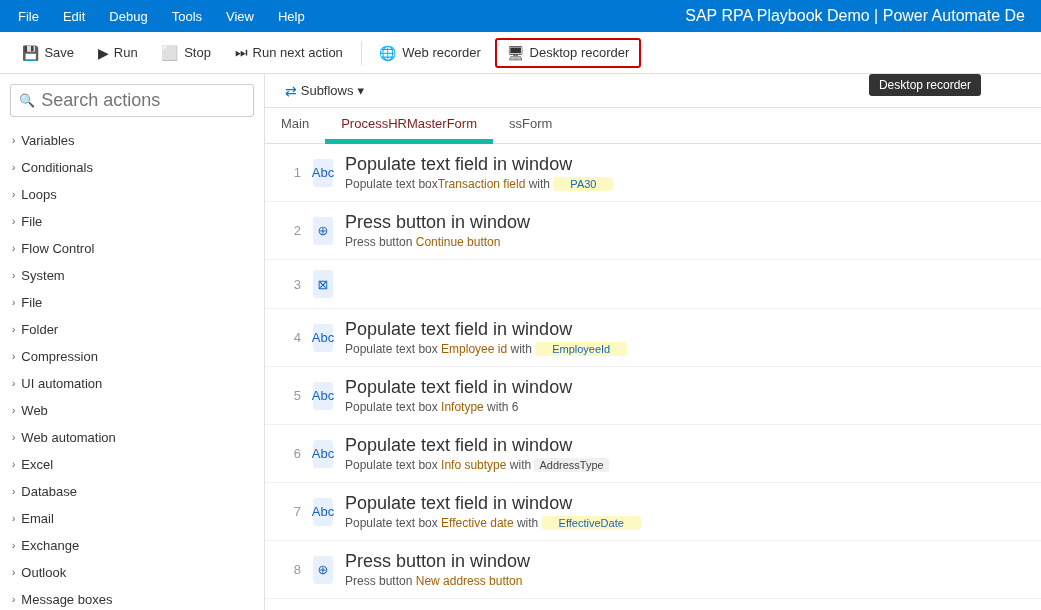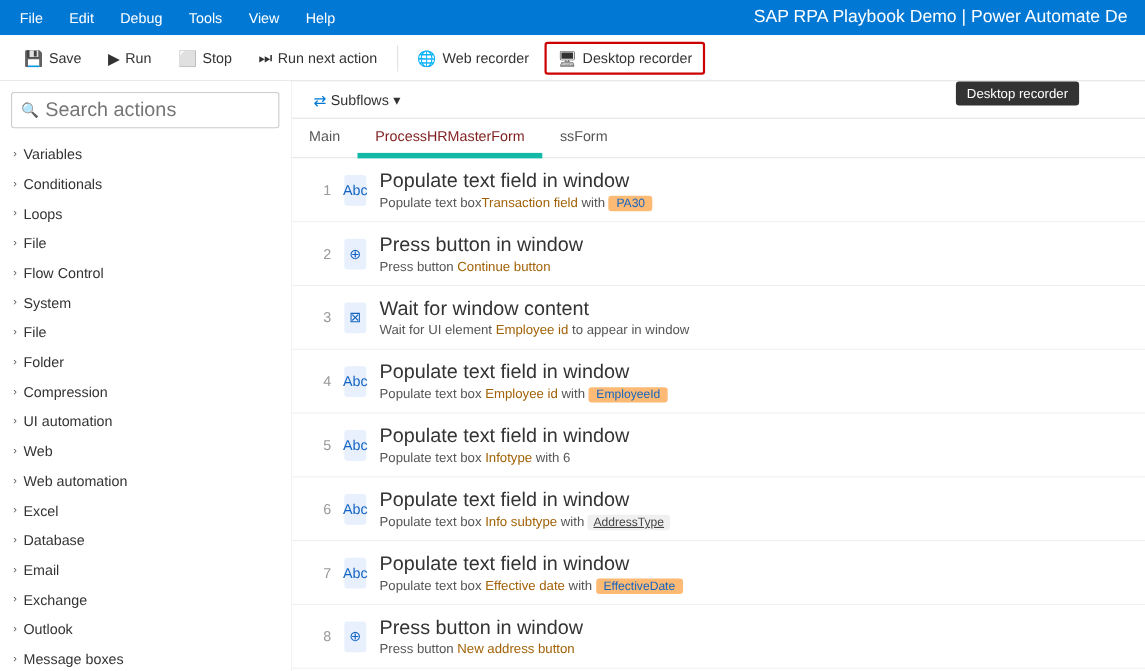--- a/index.html
+++ b/index.html
@@ -190,33 +190,32 @@
       color: #333;
       font-weight: 500;
       margin-bottom: 2px;
     }
     .step-desc {
       font-size: 12px;
       color: #555;
     }
     .step-desc .blue-link { color: #a16207; }
     .step-desc .badge {
-      background: #fdba74;
+      background: #fef9c3;
       color: #1565c0;
-      padding: 1px 7px;
+      padding: 1px 17px;
       border-radius: 3px;
       font-size: 11px;
     }
     .step-desc .badge-gray {
       background: #f0f0f0;
       color: #444;
       padding: 1px 5px;
       border-radius: 3px;
       font-size: 11px;
-      text-decoration: underline;
     }
 
     
     #desktop-recorder-tooltip {
       position: absolute;
       top: 74px;
       right: 60px;
       background: #333;
       color: #fff;
       padding: 4px 10px;
@@ -382,24 +381,20 @@
           <span class="step-number">2</span>
           <div class="step-icon">⊕</div>
           <div class="step-content">
             <div class="step-title">Press button in window</div>
             <div class="step-desc">Press button <span class="blue-link">Continue button</span></div>
           </div>
         </div>
         <div class="step-row">
           <span class="step-number">3</span>
           <div class="step-icon">⊠</div>
-          <div class="step-content">
-            <div class="step-title">Wait for window content</div>
-            <div class="step-desc">Wait for UI element <span class="blue-link">Employee id</span> to appear in window</div>
-          </div>
         </div>
         <div class="step-row">
           <span class="step-number">4</span>
           <div class="step-icon">Abc</div>
           <div class="step-content">
             <div class="step-title">Populate text field in window</div>
             <div class="step-desc">Populate text box <span class="blue-link">Employee id</span> with <span class="badge">EmployeeId</span></div>
           </div>
         </div>
         <div class="step-row">

